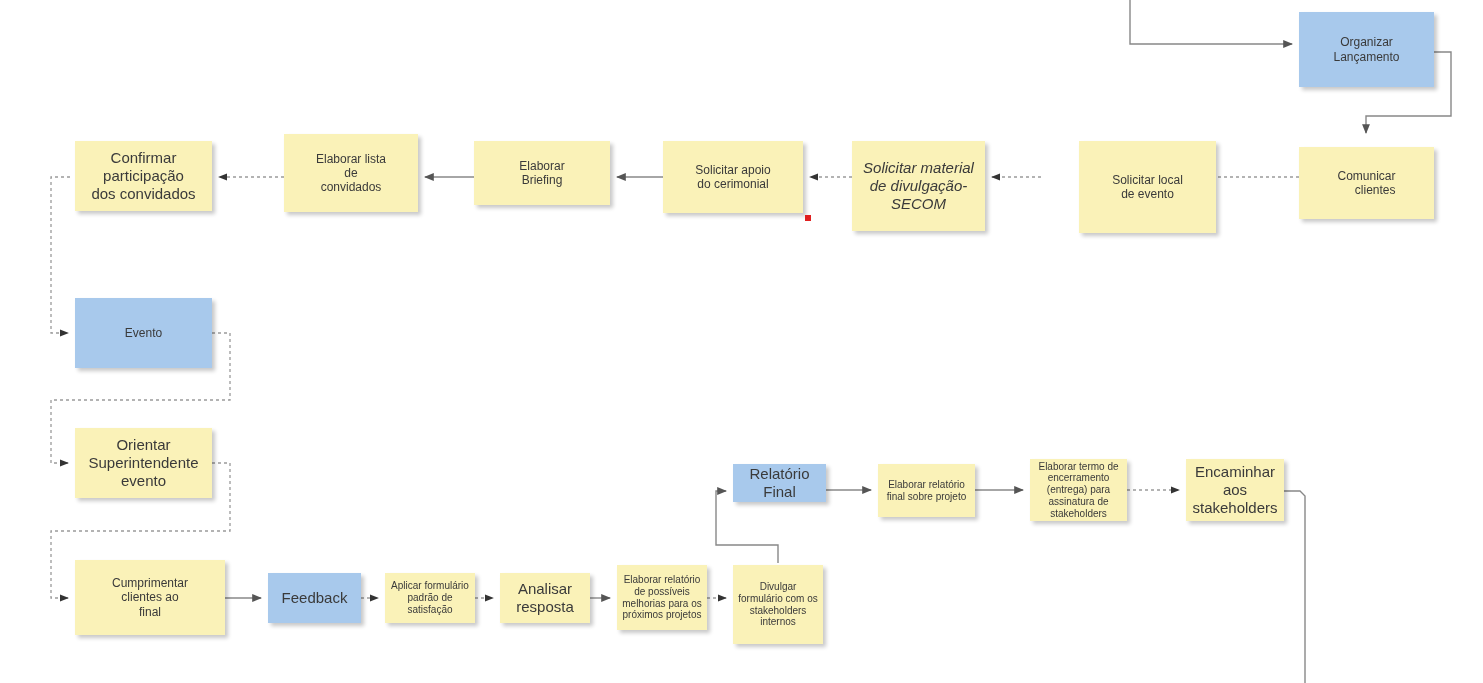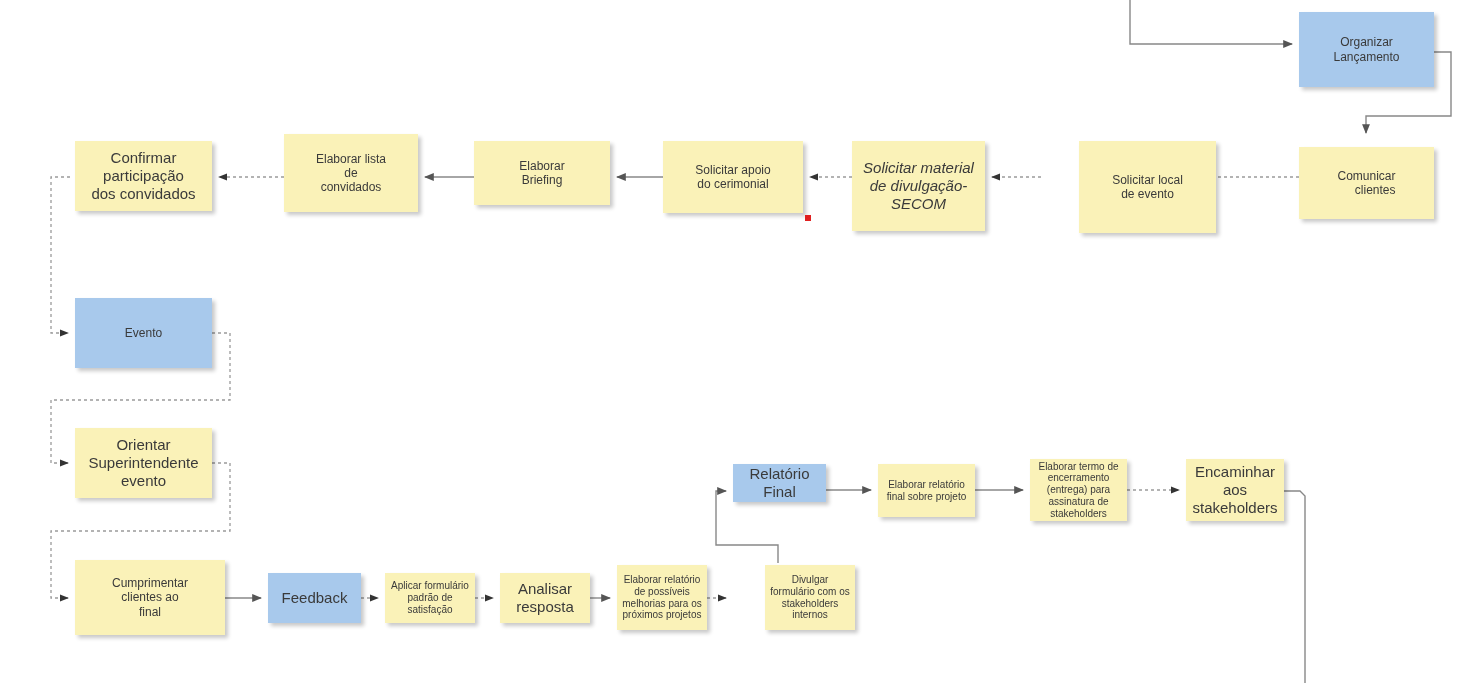--- a/index.html
+++ b/index.html
@@ -150,21 +150,21 @@
       <div class="node blue fs-md" style="left: 268px; top: 573px; width: 93px; height: 50px;">Feedback</div>
       <div class="node yellow fs-xs" style="left: 385px; top: 573px; width: 90px; height: 50px;">Aplicar formulário
 padrão de
 satisfação</div>
       <div class="node yellow fs-md" style="left: 500px; top: 573px; width: 90px; height: 50px;">Analisar
 resposta</div>
       <div class="node yellow fs-xs" style="left: 617px; top: 565px; width: 90px; height: 65px;">Elaborar relatório
 de possíveis
 melhorias para os
 próximos projetos</div>
-      <div class="node yellow fs-xs" style="left: 733px; top: 565px; width: 90px; height: 65px; margin-left: 32px;">Divulgar
+      <div class="node yellow fs-xs" style="left: 733px; top: 565px; width: 90px; height: 79px;">Divulgar
 formulário com os
 stakeholders
 internos</div>
       <div class="node blue fs-md" style="left: 733px; top: 464px; width: 93px; height: 38px;">Relatório
 Final</div>
       <div class="node yellow fs-xs" style="left: 878px; top: 464px; width: 97px; height: 53px;">Elaborar relatório
 final sobre projeto</div>
       <div class="node yellow fs-xs" style="left: 1030px; top: 459px; width: 97px; height: 62px;">Elaborar termo de
 encerramento
 (entrega) para

